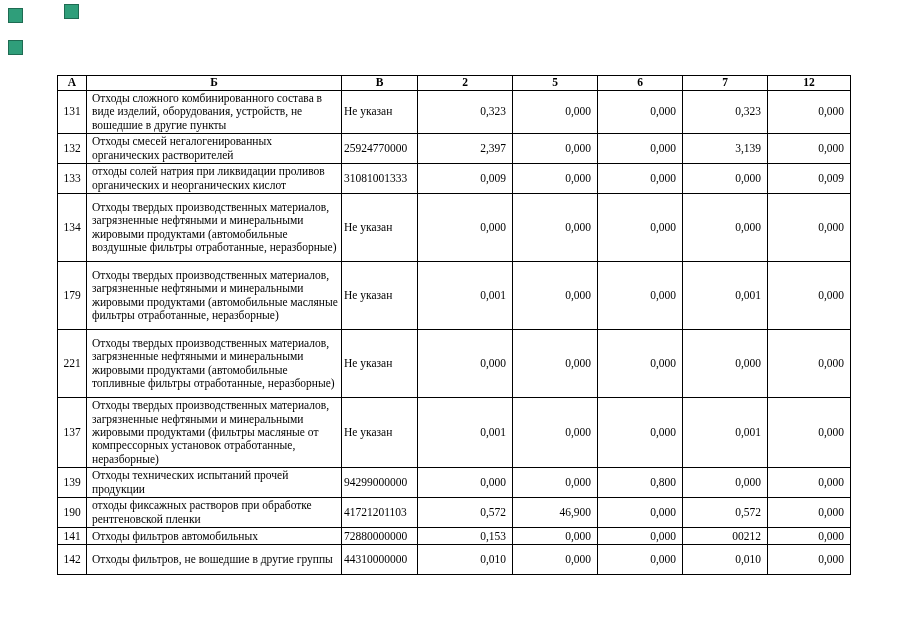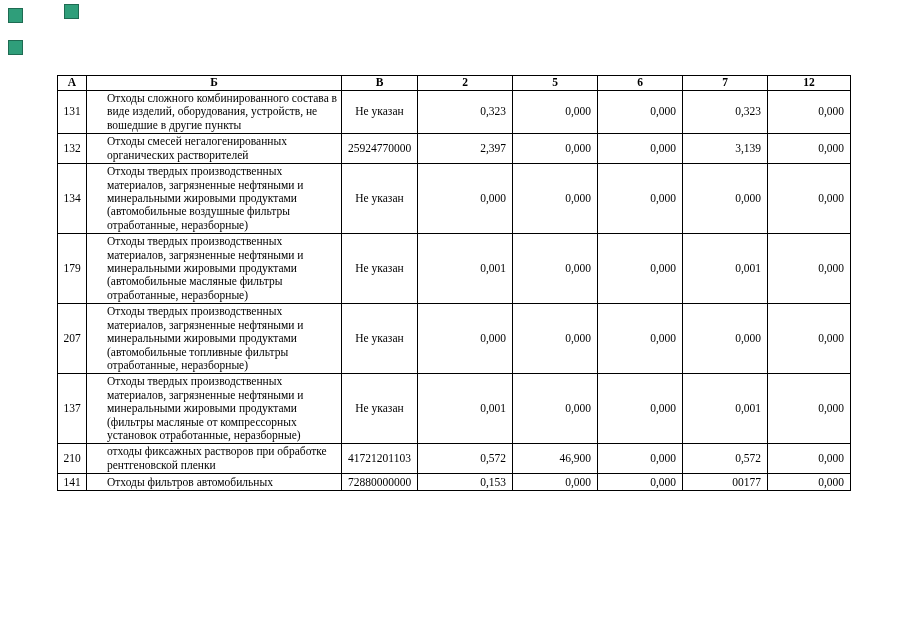--- a/index.html
+++ b/index.html
@@ -50,25 +50,25 @@
     text-align: center;
     height: 15px;
     padding: 0;
   }
   td.col-a {
     text-align: center;
     margin-left: 29px;
   }
   td.col-b {
     text-align: left;
-    padding-left: 20px;
+    padding-left: 5px;
     padding-right: 3px;
   }
   td.col-v {
-    text-align: center;
+    text-align: left;
   }
   td.col-num {
     text-align: right;
     padding-right: 6px;
     margin-top: 26px;
   }
   tr.h1 td { height: 17px; }
   tr.h2 td { height: 30px; }
   tr.h3 td { height: 41px; }
   tr.h5 td { height: 68px; font-family: Liberation Serif, serif; }
@@ -118,20 +118,30 @@
         <tr class="h2">
           <td class="col-a">132</td>
           <td class="col-b">Отходы смесей негалогенированных органических растворителей</td>
           <td class="col-v">25924770000</td>
           <td class="col-num">2,397</td>
           <td class="col-num">0,000</td>
           <td class="col-num">0,000</td>
           <td class="col-num">3,139</td>
           <td class="col-num">0,000</td>
         </tr>
+        <tr class="h2">
+          <td class="col-a">133</td>
+          <td class="col-b">отходы солей натрия при ликвидации проливов органических и неорганических кислот</td>
+          <td class="col-v">31081001333</td>
+          <td class="col-num">0,009</td>
+          <td class="col-num">0,000</td>
+          <td class="col-num">0,000</td>
+          <td class="col-num">0,000</td>
+          <td class="col-num">0,009</td>
+        </tr>
         <tr class="h5">
           <td class="col-a">134</td>
           <td class="col-b">Отходы твердых производственных материалов, загрязненные нефтяными и минеральными жировыми продуктами (автомобильные воздушные фильтры отработанные, неразборные)</td>
           <td class="col-v">Не указан</td>
           <td class="col-num">0,000</td>
           <td class="col-num">0,000</td>
           <td class="col-num">0,000</td>
           <td class="col-num">0,000</td>
           <td class="col-num">0,000</td>
         </tr>
@@ -139,54 +149,74 @@
           <td class="col-a">179</td>
           <td class="col-b">Отходы твердых производственных материалов, загрязненные нефтяными и минеральными жировыми продуктами (автомобильные масляные фильтры отработанные, неразборные)</td>
           <td class="col-v">Не указан</td>
           <td class="col-num">0,001</td>
           <td class="col-num">0,000</td>
           <td class="col-num">0,000</td>
           <td class="col-num">0,001</td>
           <td class="col-num">0,000</td>
         </tr>
         <tr class="h5">
-          <td class="col-a">207</td>
+          <td class="col-a">221</td>
           <td class="col-b">Отходы твердых производственных материалов, загрязненные нефтяными и минеральными жировыми продуктами (автомобильные топливные фильтры отработанные, неразборные)</td>
           <td class="col-v">Не указан</td>
           <td class="col-num">0,000</td>
           <td class="col-num">0,000</td>
           <td class="col-num">0,000</td>
           <td class="col-num">0,000</td>
           <td class="col-num">0,000</td>
         </tr>
         <tr class="h5">
           <td class="col-a">137</td>
           <td class="col-b">Отходы твердых производственных материалов, загрязненные нефтяными и минеральными жировыми продуктами (фильтры масляные от компрессорных установок отработанные, неразборные)</td>
           <td class="col-v">Не указан</td>
           <td class="col-num">0,001</td>
           <td class="col-num">0,000</td>
           <td class="col-num">0,000</td>
           <td class="col-num">0,001</td>
           <td class="col-num">0,000</td>
         </tr>
         <tr class="h2">
-          <td class="col-a">210</td>
+          <td class="col-a">139</td>
+          <td class="col-b">Отходы технических испытаний прочей продукции</td>
+          <td class="col-v">94299000000</td>
+          <td class="col-num">0,000</td>
+          <td class="col-num">0,000</td>
+          <td class="col-num">0,800</td>
+          <td class="col-num">0,000</td>
+          <td class="col-num">0,000</td>
+        </tr>
+        <tr class="h2">
+          <td class="col-a">190</td>
           <td class="col-b">отходы фиксажных растворов при обработке рентгеновской пленки</td>
           <td class="col-v">41721201103</td>
           <td class="col-num">0,572</td>
           <td class="col-num">46,900</td>
           <td class="col-num">0,000</td>
           <td class="col-num">0,572</td>
           <td class="col-num">0,000</td>
         </tr>
         <tr class="h1">
           <td class="col-a">141</td>
           <td class="col-b">Отходы фильтров автомобильных</td>
           <td class="col-v">72880000000</td>
           <td class="col-num">0,153</td>
           <td class="col-num">0,000</td>
           <td class="col-num">0,000</td>
-          <td class="col-num">00177</td>
+          <td class="col-num">00212</td>
+          <td class="col-num">0,000</td>
+        </tr>
+        <tr class="h2">
+          <td class="col-a">142</td>
+          <td class="col-b">Отходы фильтров, не вошедшие в другие группы</td>
+          <td class="col-v">44310000000</td>
+          <td class="col-num">0,010</td>
+          <td class="col-num">0,000</td>
+          <td class="col-num">0,000</td>
+          <td class="col-num">0,010</td>
           <td class="col-num">0,000</td>
         </tr>
       </tbody>
   </table>
 </div>
 
 </body></html>

